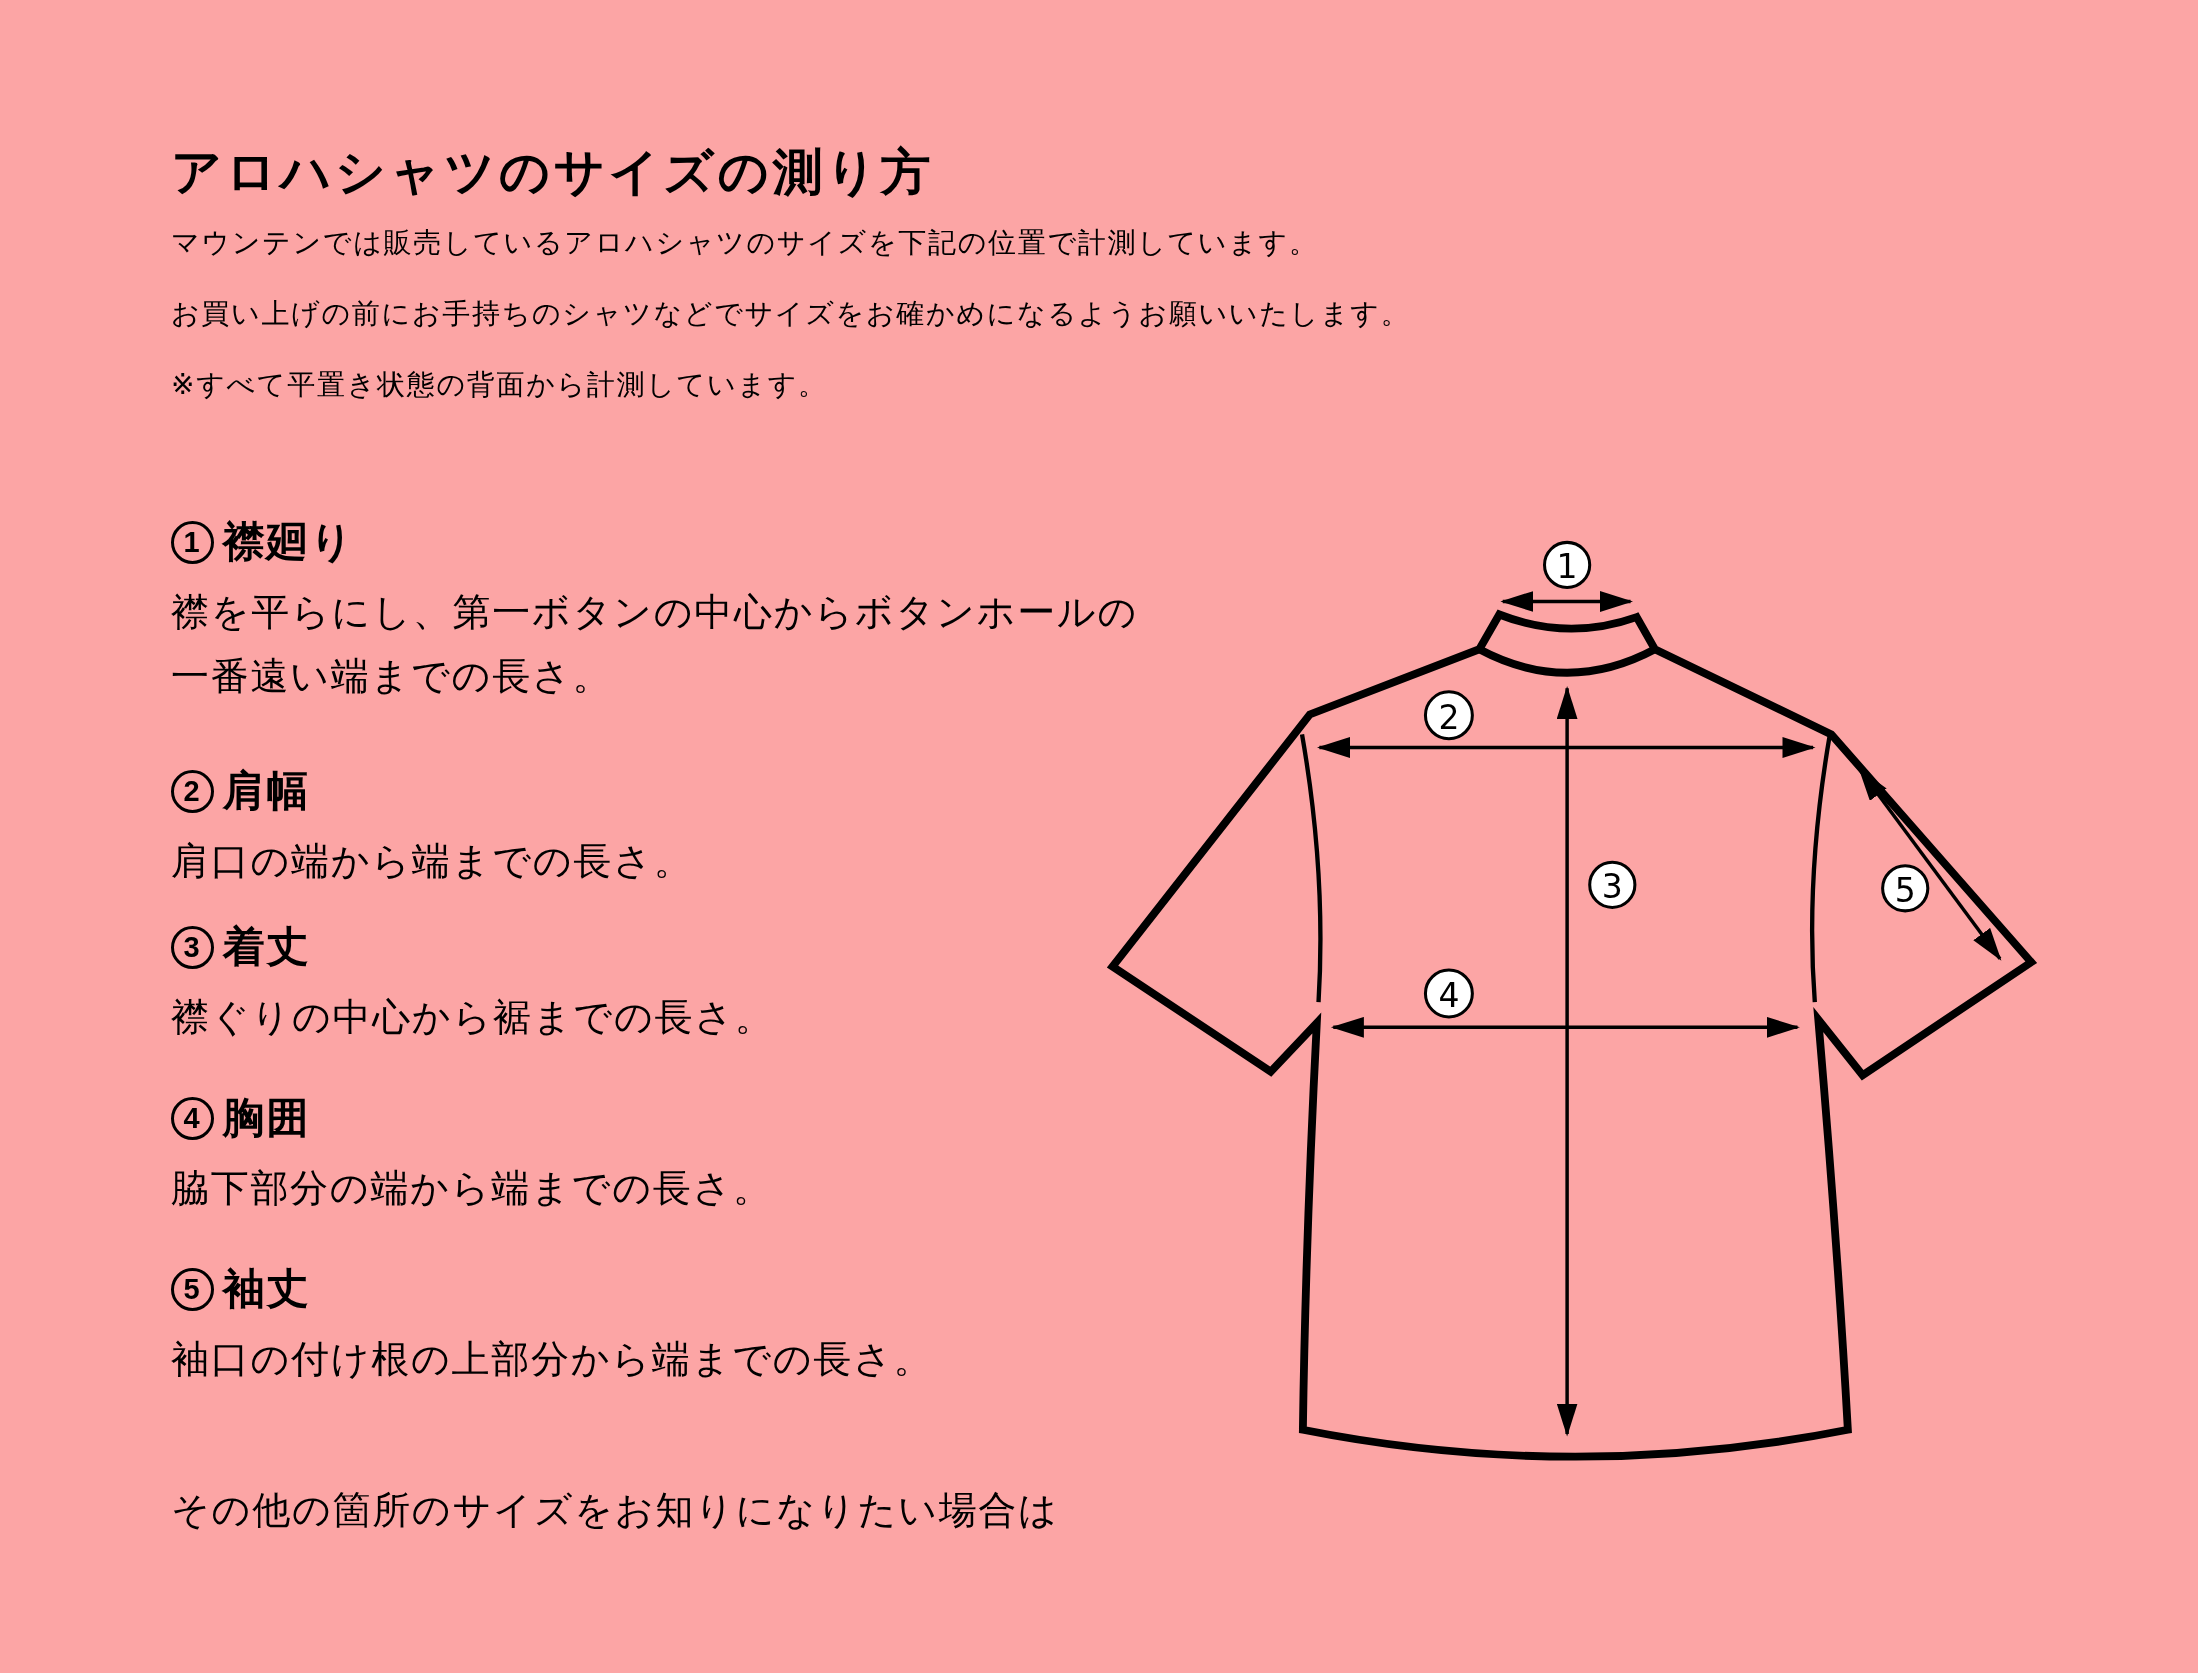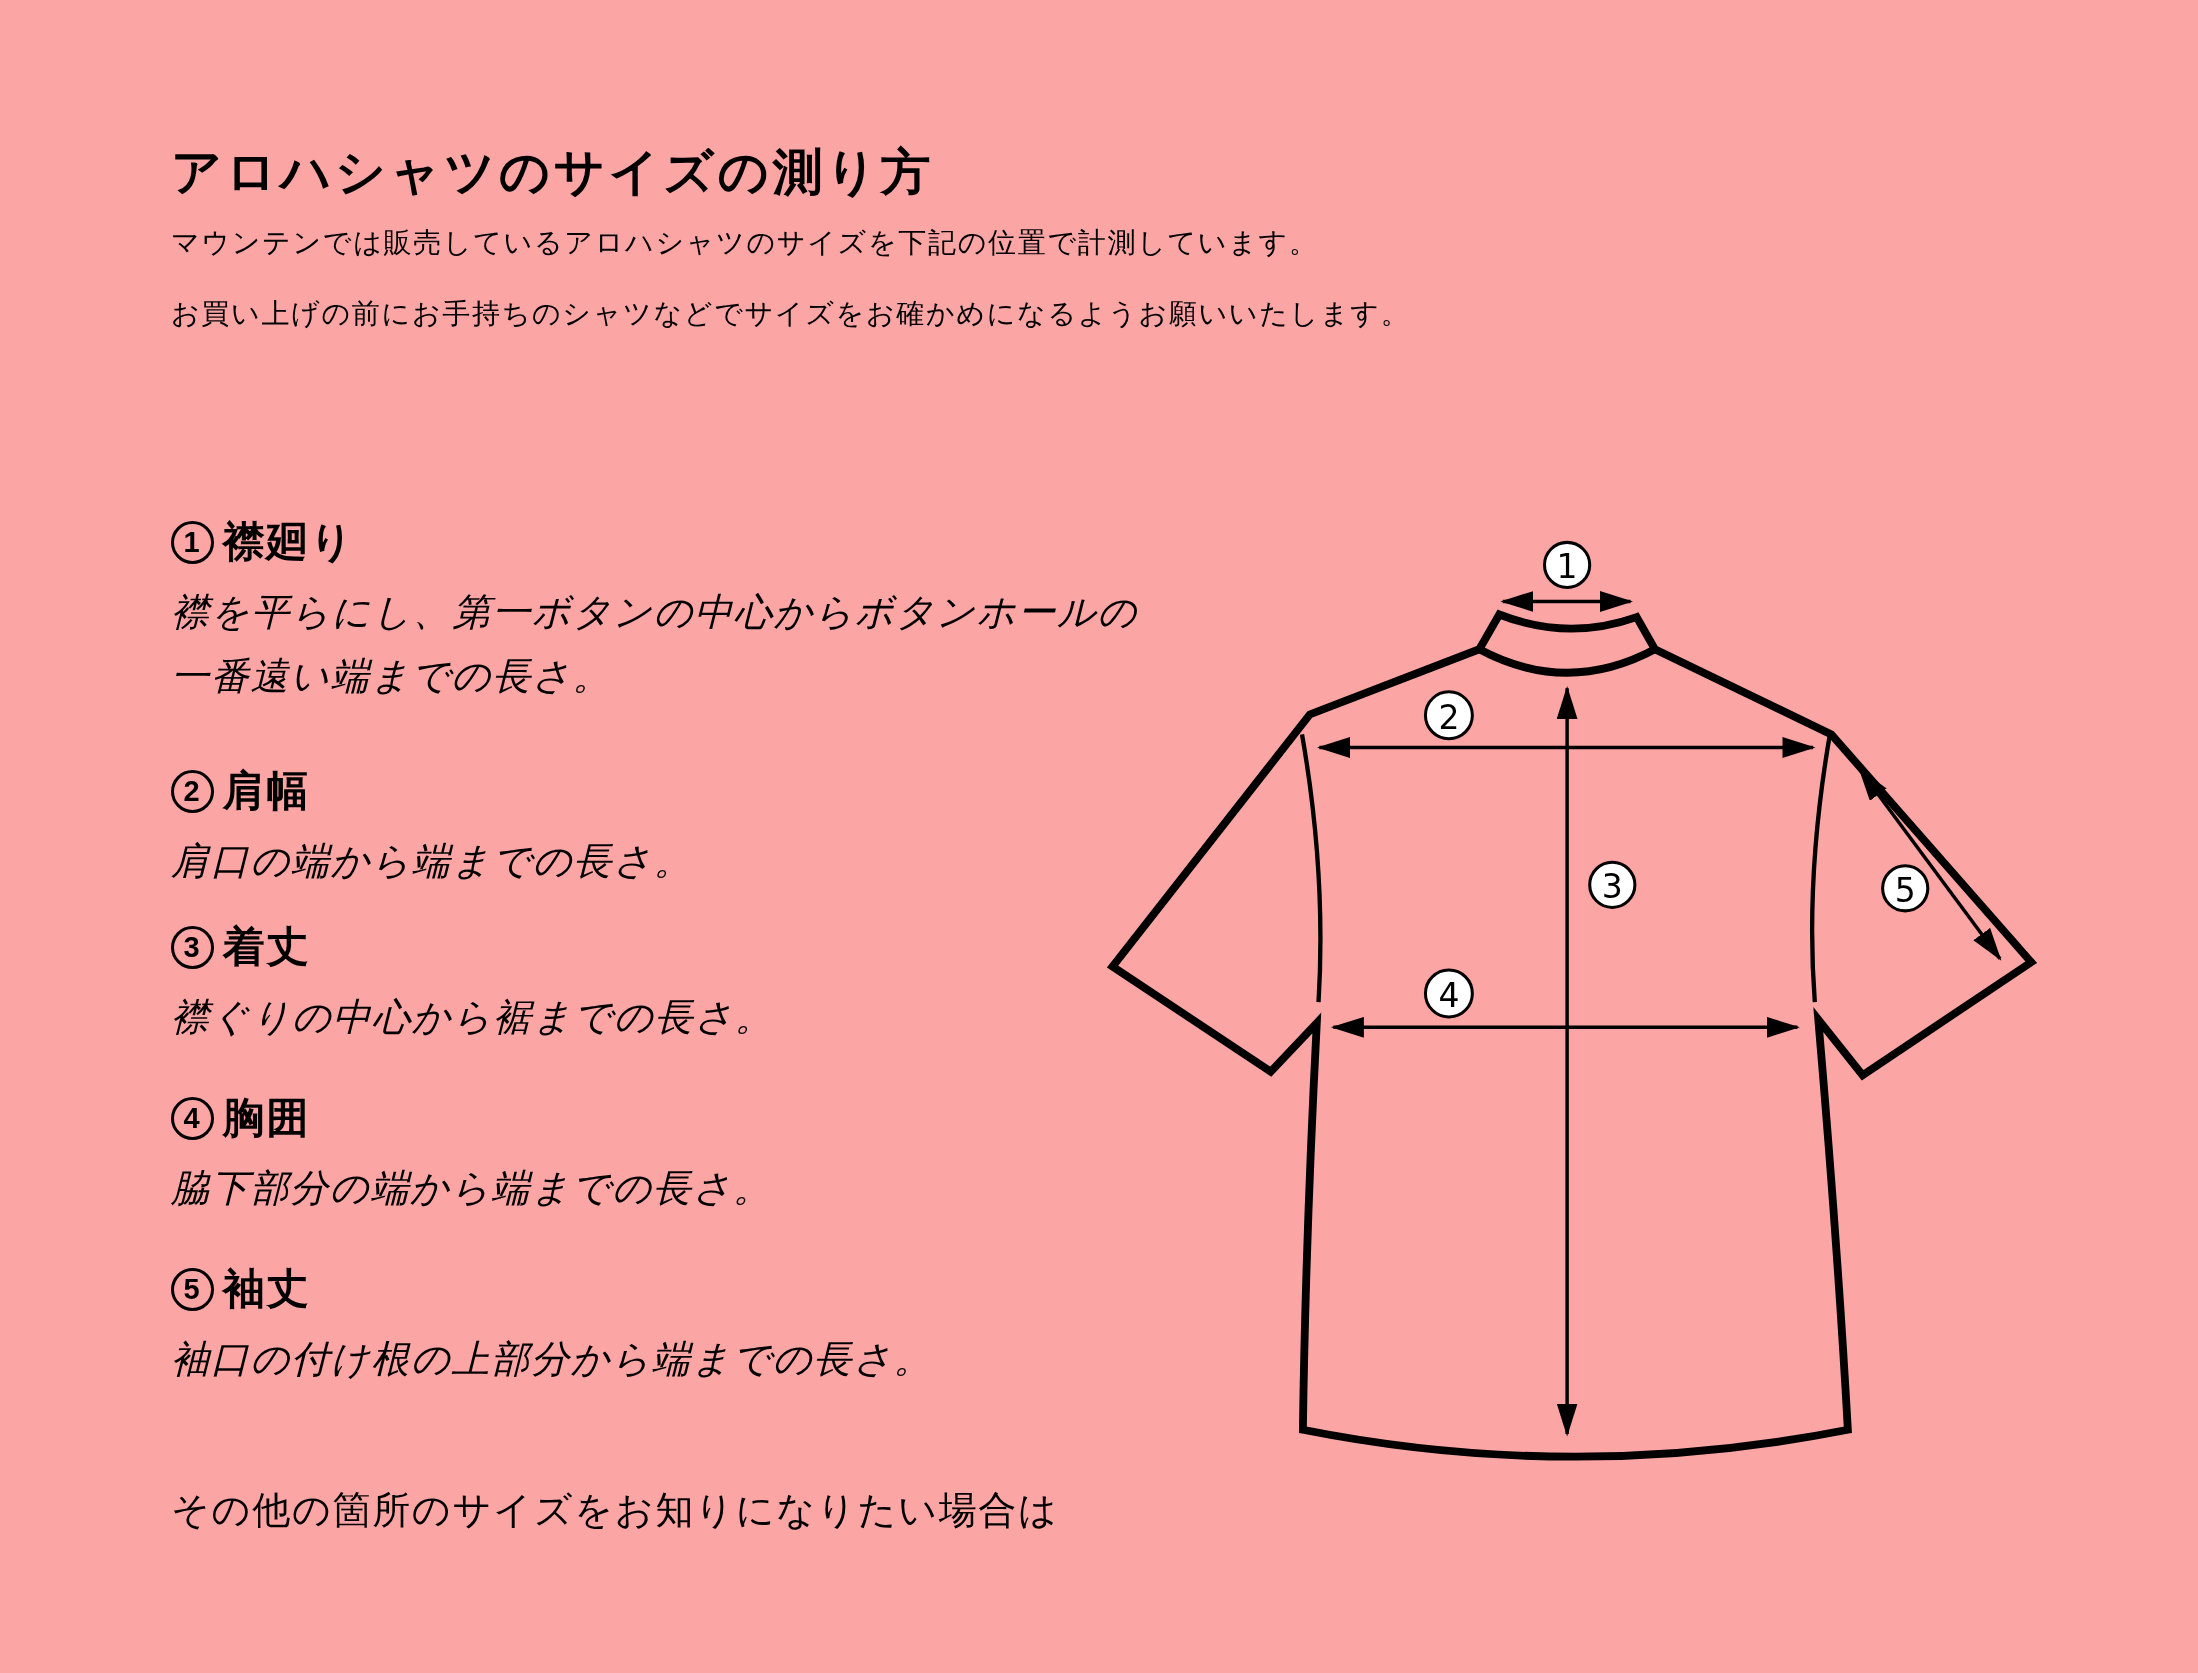--- a/index.html
+++ b/index.html
@@ -12,38 +12,39 @@
     letter-spacing:3.5px;line-height:1.15;
   }
   .intro{position:absolute;left:171px;top:207px;font-size:28px;line-height:71px;letter-spacing:1.7px;}
   .section{position:absolute;left:171px;}
   .sec-head{display:flex;align-items:center;gap:8.7px;height:52px;font-size:42px;font-weight:700;letter-spacing:1.7px;}
   .badge{
     box-sizing:border-box;width:43px;height:43px;border:3.5px solid #000;border-radius:50%;
     display:inline-flex;align-items:center;justify-content:center;
     font-size:29px;font-weight:700;flex:0 0 auto;
   }
-  .sec-body{font-size:38px;line-height:64px;letter-spacing:1.7px;margin-top:12px;font-style:italic;}
+  .sec-body{font-size:38px;line-height:64px;letter-spacing:1.7px;margin-top:12px;}
   .footer{position:absolute;left:171px;top:1477px;font-size:38px;line-height:66px;letter-spacing:1.7px;}
   .diagram{position:absolute;left:0;top:0;width:2199px;height:1674px;}
   .diagram text{
     font-family:"DejaVu Sans","Liberation Sans",sans-serif;font-size:38px;fill:#000;
     text-anchor:middle;dominant-baseline:central;
   }
 </style>
 </head>
 <body>
 
 <div class="page">
 
   <h1 class="title">アロハシャツのサイズの測り方</h1>
 
   <div class="intro">
     <div>マウンテンでは販売しているアロハシャツのサイズを下記の位置で計測しています。</div>
     <div>お買い上げの前にお手持ちのシャツなどでサイズをお確かめになるようお願いいたします。</div>
+    <div>※すべて平置き状態の背面から計測しています。</div>
   </div>
 
   <div class="section" style="top:516px;">
     <div class="sec-head">
       <span class="badge">1</span>
       <span>襟廻り</span>
     </div>
     <div class="sec-body">
       <div>襟を平らにし、第一ボタンの中心からボタンホールの</div>
       <div>一番遠い端までの長さ。</div>

